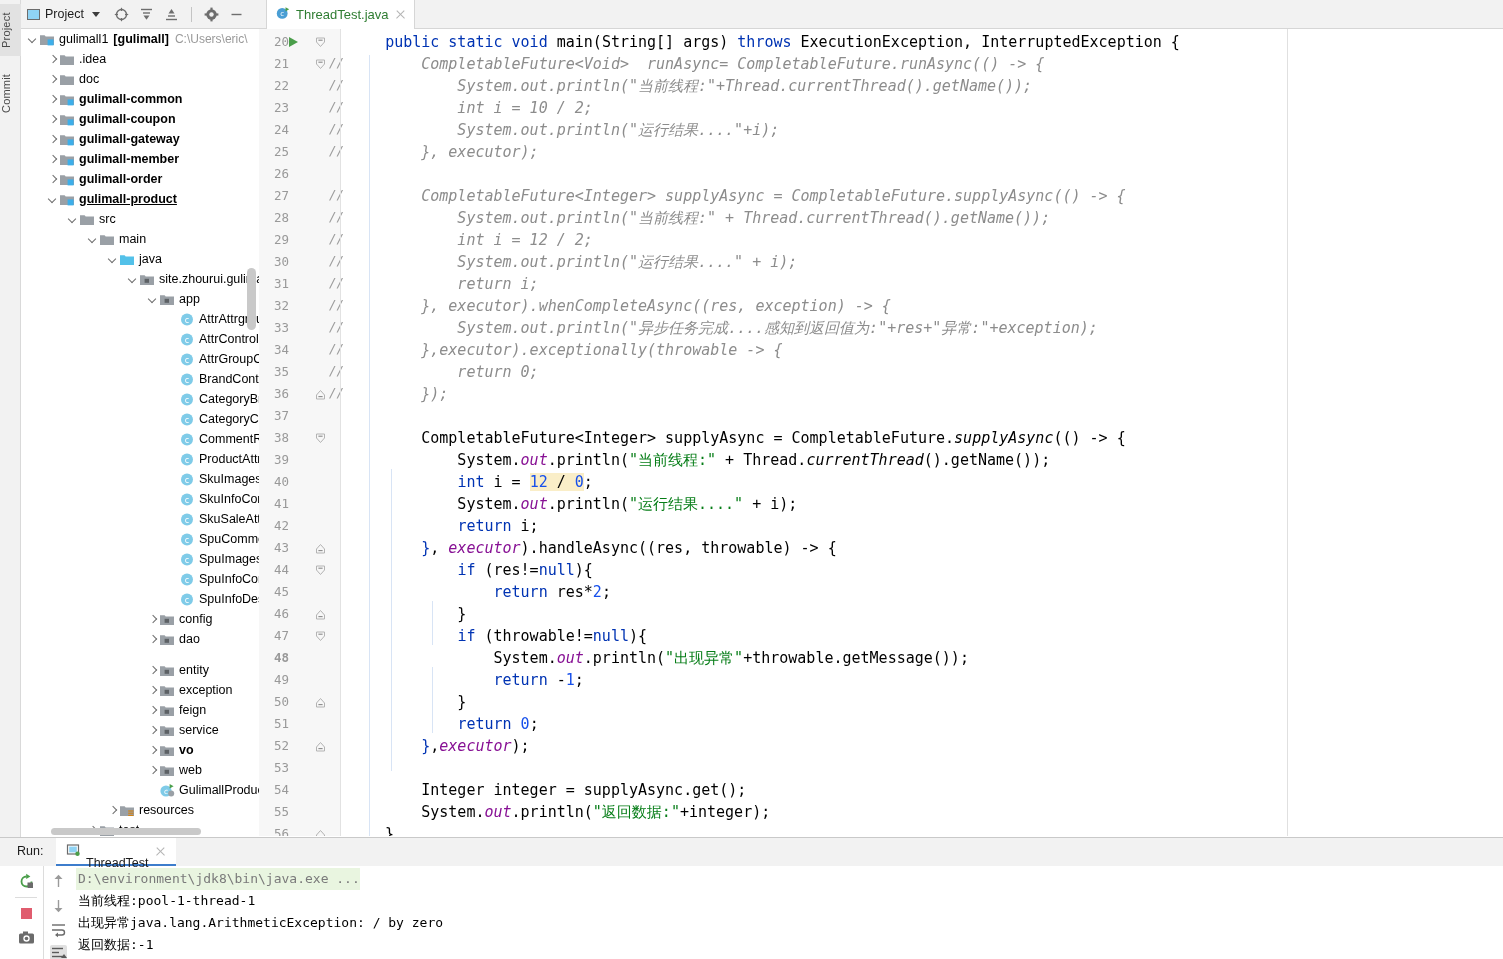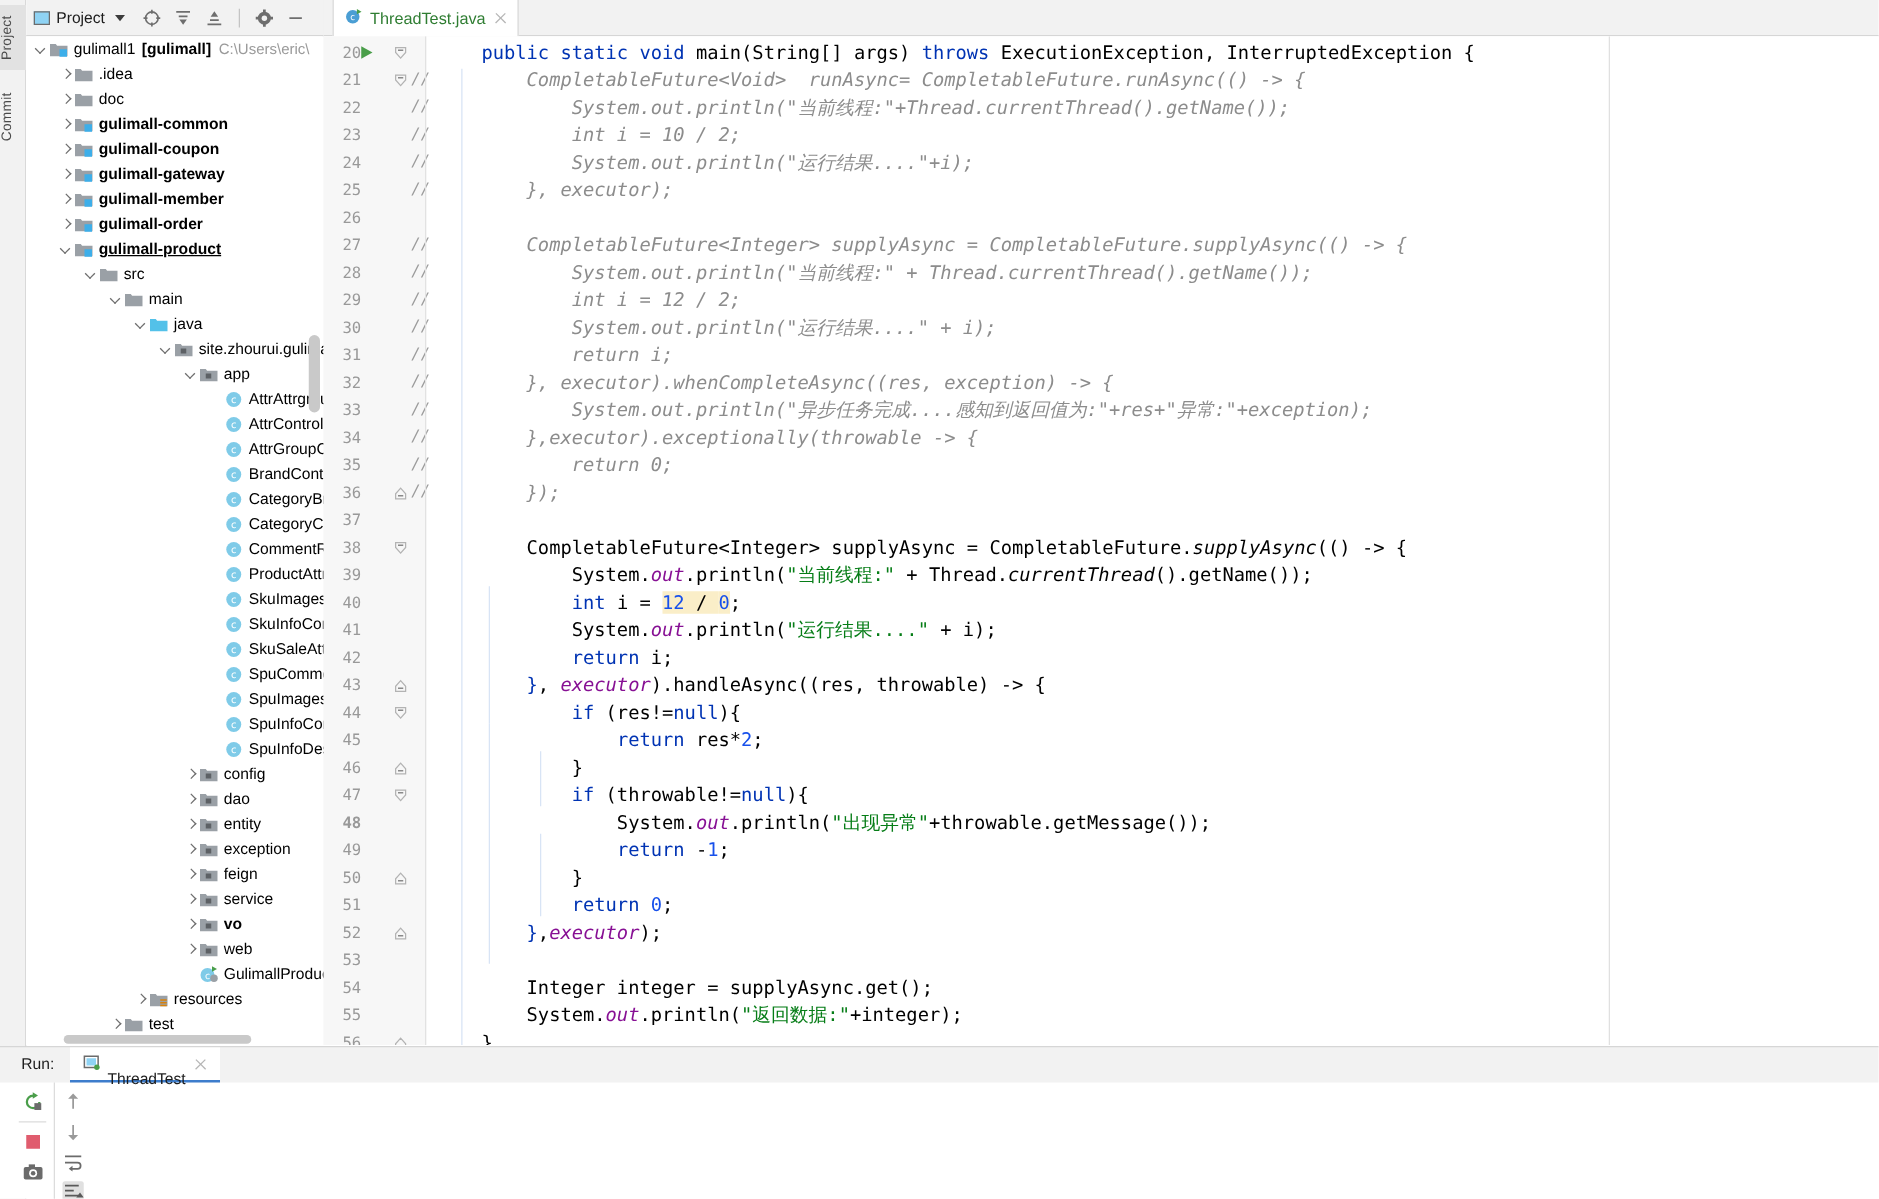--- a/index.html
+++ b/index.html
@@ -584,21 +584,21 @@
           <span class="lbl">config</span>
         </div>
         <div class="row" style="padding-left: 126px;">
           <span class="arrow closed"></span>
           <span class="ico"><svg width="16" height="15" viewBox="0 0 16 15">
               <path d="M1 3.2 h4.6 l1.1 1.4 H15 v8.4 H1 Z" fill="#9aa0a6"></path>
               <rect x="5.6" y="6.8" width="4.4" height="4" fill="#5d6165"></rect>
             </svg></span>
           <span class="lbl">dao</span>
         </div>
-        <div class="row" style="padding-left: 126px;">
+        <div class="row" style="padding-left: 126px; margin-top: 11px;">
           <span class="arrow closed"></span>
           <span class="ico"><svg width="16" height="15" viewBox="0 0 16 15">
               <path d="M1 3.2 h4.6 l1.1 1.4 H15 v8.4 H1 Z" fill="#9aa0a6"></path>
               <rect x="5.6" y="6.8" width="4.4" height="4" fill="#5d6165"></rect>
             </svg></span>
           <span class="lbl">entity</span>
         </div>
         <div class="row" style="padding-left: 126px;">
           <span class="arrow closed"></span>
           <span class="ico"><svg width="16" height="15" viewBox="0 0 16 15">
@@ -935,15 +935,16 @@
       <span class="rt-ico boxed">
         <svg width="17" height="17" viewBox="0 0 17 17">
             <line x1="2" y1="3.5" x2="13" y2="3.5" stroke="#5a5a5a" stroke-width="1.4"></line>
             <line x1="2" y1="7.5" x2="9" y2="7.5" stroke="#5a5a5a" stroke-width="1.4"></line>
             <line x1="2" y1="11.5" x2="13" y2="11.5" stroke="#5a5a5a" stroke-width="1.4"></line>
             <path d="M14 9 L17 13 L11 13 Z" fill="#5a5a5a"></path>
           </svg>
       </span>
     </div>
 
+    <div class="console" id="console-container"><div class="console-row"><span class="cl cmdline">D:\environment\jdk8\bin\java.exe ...</span></div><div class="console-row"><span class="cl">当前线程:pool-1-thread-1</span></div><div class="console-row"><span class="cl">出现异常java.lang.ArithmeticException: / by zero</span></div><div class="console-row"><span class="cl">返回数据:-1</span></div></div>
   </div>
 
 </div>
 
 </body></html>

